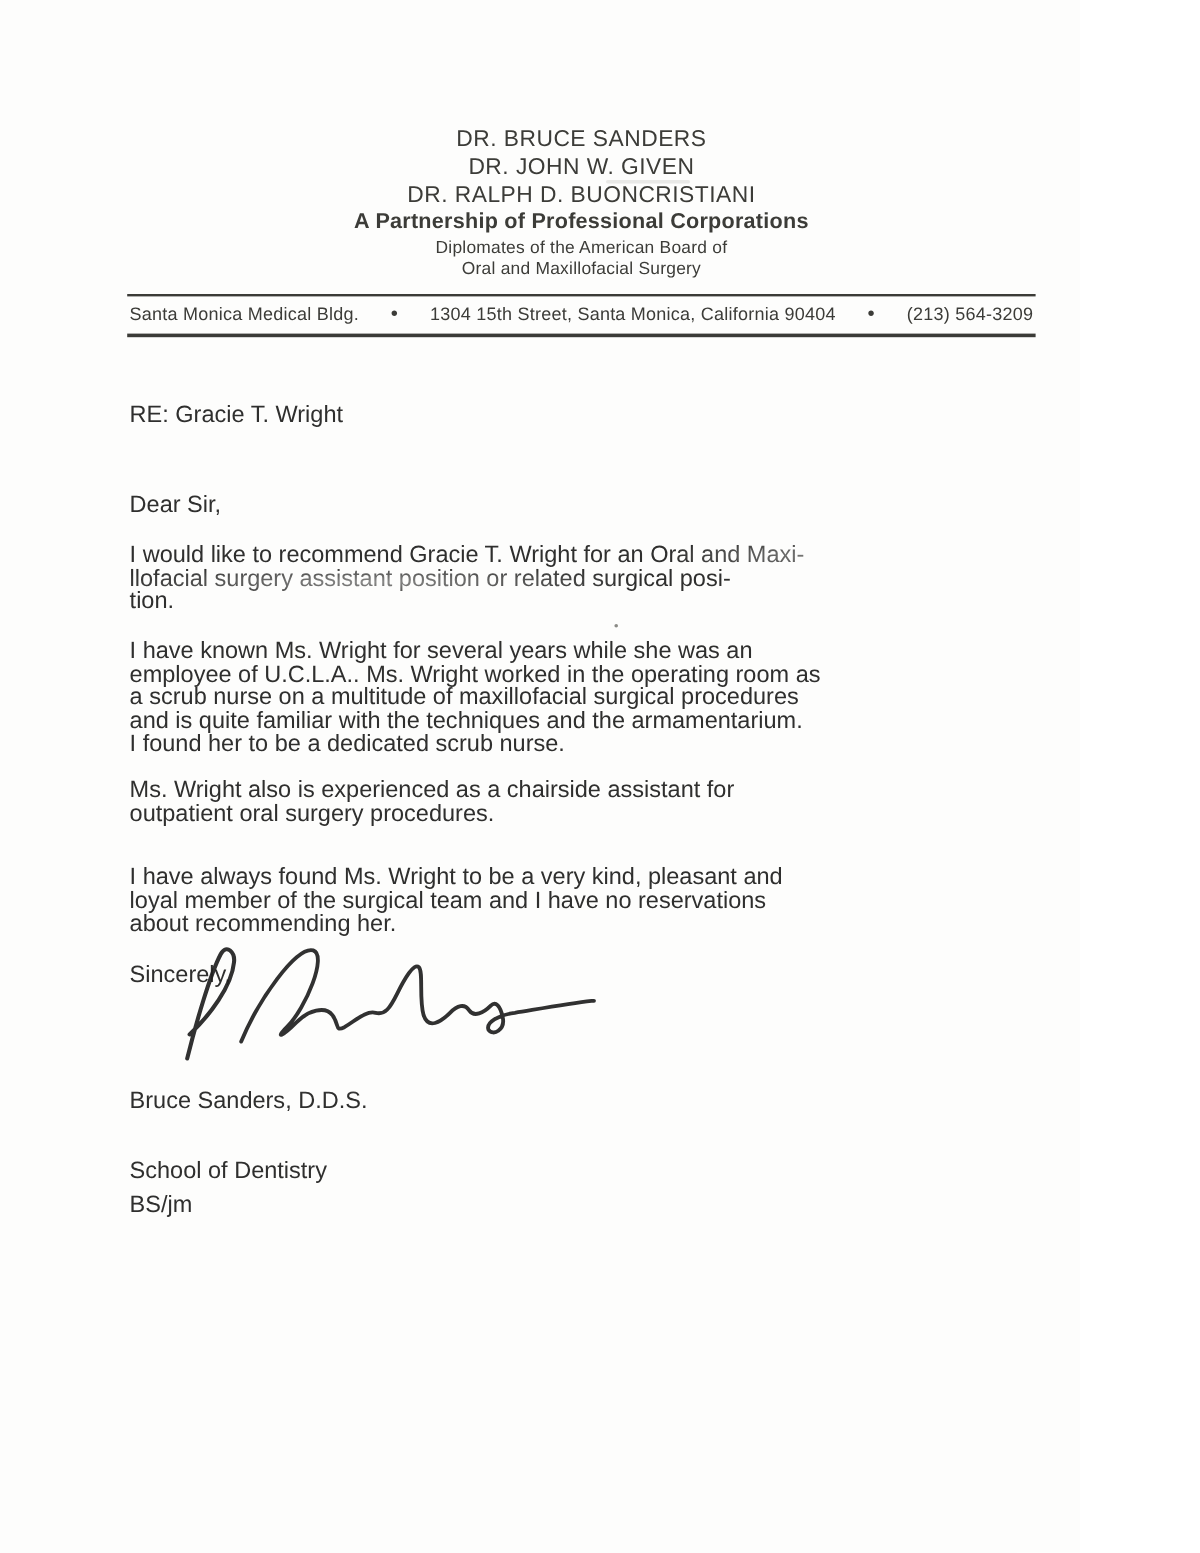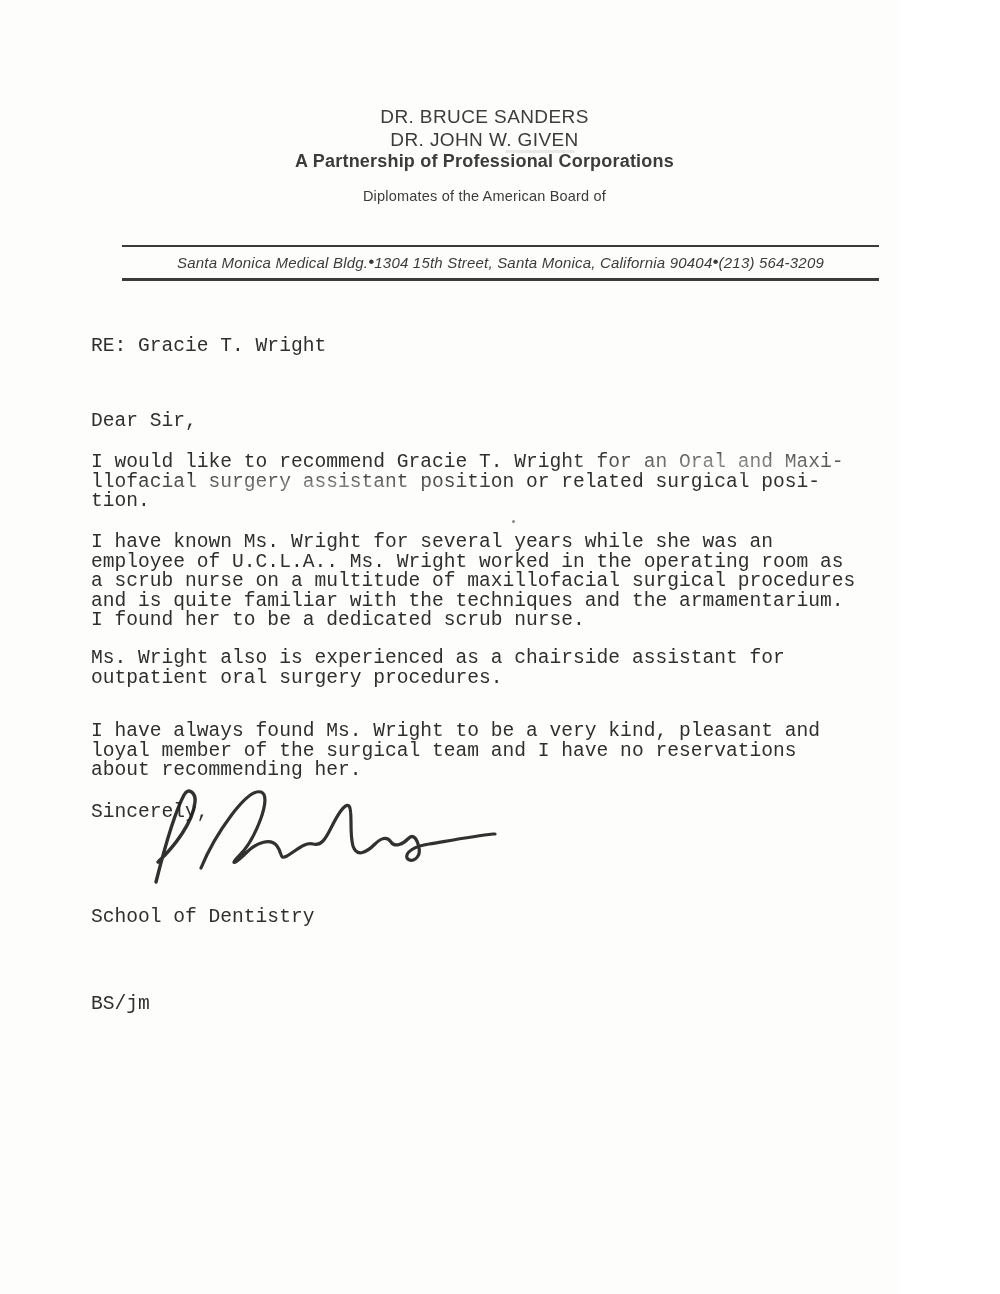--- a/index.html
+++ b/index.html
@@ -29,57 +29,56 @@
     letter-spacing: 0.4px;
   }
   .partnership {
     font-size: 18px;
     line-height: 15px;
     margin-top: 3px;
     letter-spacing: 0.2px;
     font-weight: bold;
   }
   .diplomates {
-    margin-top: 19px;
+    margin-top: 7px;
   }
   .diplomates div {
     font-size: 14.5px;
     line-height: 17px;
     letter-spacing: 0.2px;
   }
 
   
   .address-bar {
     position: absolute;
     top: 245px;
-    left: 122px;
+    left: 106px;
     width: 757px;
     height: 36px;
     border-top: 2.5px solid #3b3b37;
     border-bottom: 3px solid #3b3b37;
     display: flex;
     align-items: center;
-    justify-content: center;
+    justify-content: space-between;
     color: #3c3c38;
     font-size: 15px;
     letter-spacing: 0.2px;
     padding: 0 2px;
-    font-style: italic;
   }
   .address-bar .bullet {
     font-size: 17px;
     line-height: 1;
     transform: translateY(-1px);
   }
 
   
   .mono {
     position: absolute;
-    left: 91px;
-    font-family: Liberation Mono, monospace;
+    left: 108px;
+    font-family: Liberation Sans, sans-serif;
     font-size: 19.6px;
     line-height: 19.5px;
     color: #2f2f2e;
     white-space: pre;
     letter-spacing: 0;
   }
   .re-line      { top: 337px; }
   .salutation   { top: 412px; text-align: center; }
   .para-1       { top: 453px; }
   .para-2       { top: 533px; }
@@ -126,23 +125,25 @@
   }
 </style>
 </head>
 <body>
 
 <div class="page">
 
   <div class="letterhead">
     <div class="doctor-name">DR. BRUCE SANDERS</div>
     <div class="doctor-name">DR. JOHN W. GIVEN</div>
+    <div class="doctor-name">DR. RALPH D. BUONCRISTIANI</div>
     <div class="partnership">A Partnership of Professional Corporations</div>
     <div class="diplomates">
       <div>Diplomates of the American Board of</div>
+      <div>Oral and Maxillofacial Surgery</div>
     </div>
   </div>
 
   <div class="address-bar">
     <span>Santa Monica Medical Bldg.</span>
     <span class="bullet">•</span>
     <span>1304 15th Street, Santa Monica, California 90404</span>
     <span class="bullet">•</span>
     <span>(213) 564-3209</span>
   </div>
@@ -168,20 +169,21 @@
     <path d="M 33,104 C 40,76 52,34 61,17 C 66,8 73,16 72,24 C 70,44 52,68 35,84" stroke="#1f1f1f" stroke-width="3.4" stroke-linecap="round" opacity="0.92"></path>
     <path d="M 78,90 C 92,56 124,10 138,14 C 150,18 132,62 116,78 C 106,88 112,86 124,74
              C 134,64 148,60 154,68 C 160,76 156,82 164,78 C 174,72 182,64 190,66
              C 198,68 202,62 208,50 C 214,38 222,24 226,28 C 230,32 226,54 230,68
              C 234,80 244,74 252,66 C 258,60 264,58 268,64 C 272,70 280,66 286,60
              C 290,56 294,60 296,70 C 298,80 288,86 284,80 C 282,74 292,68 306,66
              C 330,62 352,58 370,56 L 372,56" stroke="#1f1f1f" stroke-width="3.2" stroke-linecap="round" stroke-linejoin="round" opacity="0.92"></path>
   </svg>
 
   <div class="mono sig-block">
+    <div>Bruce Sanders, D.D.S.</div>
     <div>School of Dentistry</div>
   </div>
 
   <pre class="mono initials">BS/jm</pre>
 
   <div class="fade-overlay fade-1"></div>
   <div class="fade-overlay fade-2"></div>
   <div class="fade-overlay fade-3"></div>
   <div class="fade-overlay speck-1"></div>
   <div class="fade-overlay speck-2"></div>

